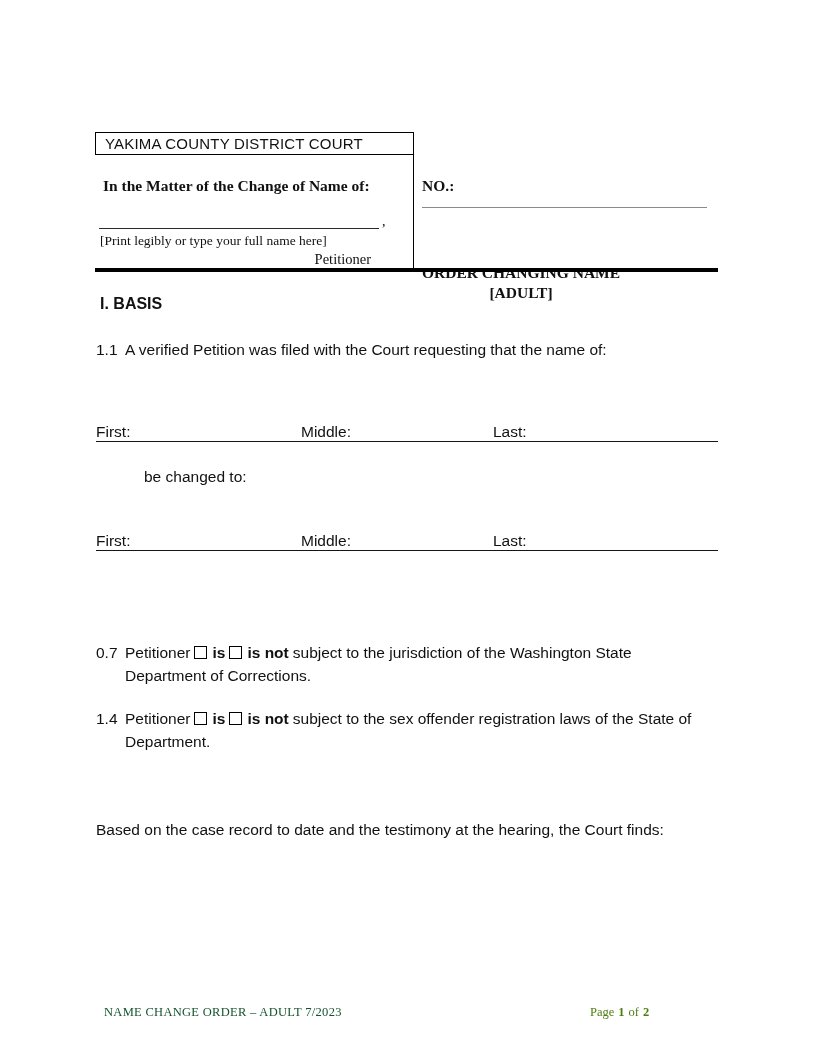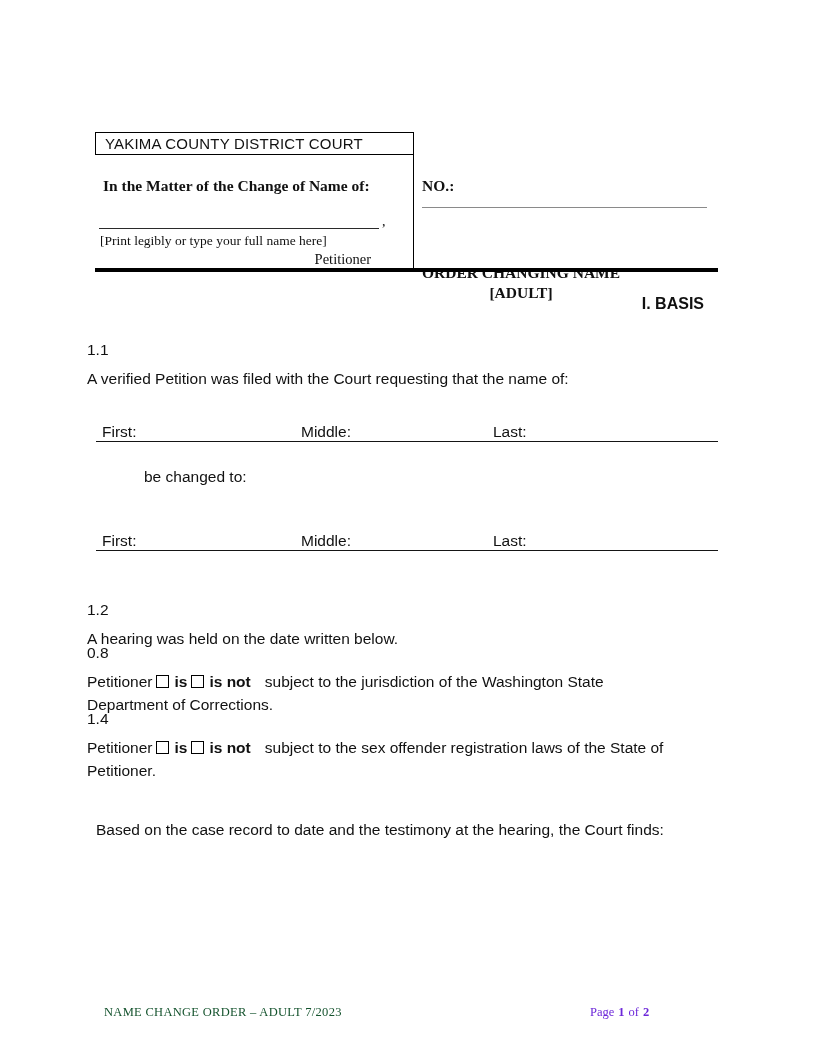--- a/index.html
+++ b/index.html
@@ -21,49 +21,49 @@
   .name-blank-suffix { position:absolute; left:287px; top:82px; font-size:14px; }
   .print-instruction { position:absolute; left:5px; top:101px; font-size:13.5px; }
   .party-label { position:absolute; left:0; top:119px; width:276px; text-align:right; font-size:14.5px; }
   .case-no { position:absolute; left:327px; top:45px; font-weight:bold; font-size:15.5px; }
   .no-line { position:absolute; left:327px; top:58px; width:285px; height:17px; border-bottom:1.8px solid #8a8a8a; }
   .order-title-wrap { position:absolute; left:327px; top:95px; text-align:center;margin-top:36px; }
   .order-title { font-weight:bold; font-size:15.5px; line-height:20px; white-space:nowrap; }
   .order-subtitle { font-weight:bold; font-size:15.5px; line-height:20px; }
   .caption-bottom-bar { position:absolute; left:95px; top:268px; width:623px; height:4px; background:#000; }
   
-  .heading { position:absolute; left:108px; width:596px; text-align:right; font-weight:bold; font-size:16px; }
-  .para { position:absolute; left:87px; width:624px; display:flex; font-size:15.5px; line-height:23px;flex-direction:column; }
+  .heading { position:absolute; left:100px; width:596px; text-align:left; font-weight:bold; font-size:16px; }
+  .para { position:absolute; left:96px; width:624px; display:flex; font-size:15.5px; line-height:23px; }
   .num { flex:0 0 29px; }
   .ptext { flex:1; }
   .plain-para { position:absolute; left:96px; width:624px; font-size:15.5px; line-height:23px; }
   .cb {
     display:inline-block; width:11px; height:11px; border:1.6px solid #000;
     margin:0 5px -1px 4px; background:#fff;
   }
   .b { font-weight:bold; }
-  .post { margin-left:14px; }
+  .post { margin-left:4px; }
   .line2 { display:block; }
   .name-row {
     position:absolute; left:96px; width:622px; height:20px;
     border-bottom:1.7px solid #151515; font-size:15.5px;
   }
   .nr-label { position:absolute; bottom:0; line-height:19px; }
-  .nr-first { left:6px; }
+  .nr-first { left:0; }
   .nr-middle { left:205px;text-align:center; }
   .nr-last { left:397px; }
   .be-changed { position:absolute; left:144px; top:468px; font-size:15.5px; }
   
   .footer-left {
     position:absolute; left:104px; top:1005px;
     font-family:"Liberation Serif", serif; font-size:12.5px; color:#14532d; letter-spacing:0.3px;
   }
   .footer-right {
     position:absolute; left:590px; top:1005px;
-    font-family:"Liberation Serif", serif; font-size:12.5px; color:#6d28d9;
+    font-family:"Liberation Serif", serif; font-size:12.5px; color:#4d7c0f;
   }
   .footer-right span { margin-right:4px; }
   .pg-num { font-weight:bold; }
 </style>
 </head>
 <body>
 
 <div class="page">
 
   <div class="caption">
@@ -106,38 +106,34 @@
   </div>
 
   <div class="be-changed">be changed to:</div>
 
   <div class="name-row" style="top:530px">
     <span class="nr-label nr-first">First:</span>
     <span class="nr-label nr-middle">Middle:</span>
     <span class="nr-label nr-last">Last:</span>
   </div>
 
-  <div class="para" style="top:598px">
-    <span class="num">1.2</span>
-    <span class="ptext">A hearing was held on the date written below.</span>
-  </div>
 
   <div class="para" style="top:641px">
-    <span class="num">0.8</span>
+    <span class="num">0.7</span>
     <span class="ptext">
       <span>Petitioner</span><span class="cb"></span><span class="b">is</span><span class="cb"></span><span class="b">is not</span><span class="post">subject to the jurisdiction of the Washington State</span>
       <span class="line2">Department of Corrections.</span>
     </span>
   </div>
 
   <div class="para" style="top:707px">
     <span class="num">1.4</span>
     <span class="ptext">
       <span>Petitioner</span><span class="cb"></span><span class="b">is</span><span class="cb"></span><span class="b">is not</span><span class="post">subject to the sex offender registration laws of the State of</span>
-      <span class="line2">Petitioner.</span>
+      <span class="line2">Department.</span>
     </span>
   </div>
 
 
   <div class="plain-para" style="top:818px">Based on the case record to date and the testimony at the hearing, the Court finds:</div>
 
 
   <div class="footer-left">NAME CHANGE ORDER – ADULT 7/2023</div>
   <div class="footer-right">
     <span>Page</span><span class="pg-num">1</span><span>of</span><span class="pg-num">2</span>

